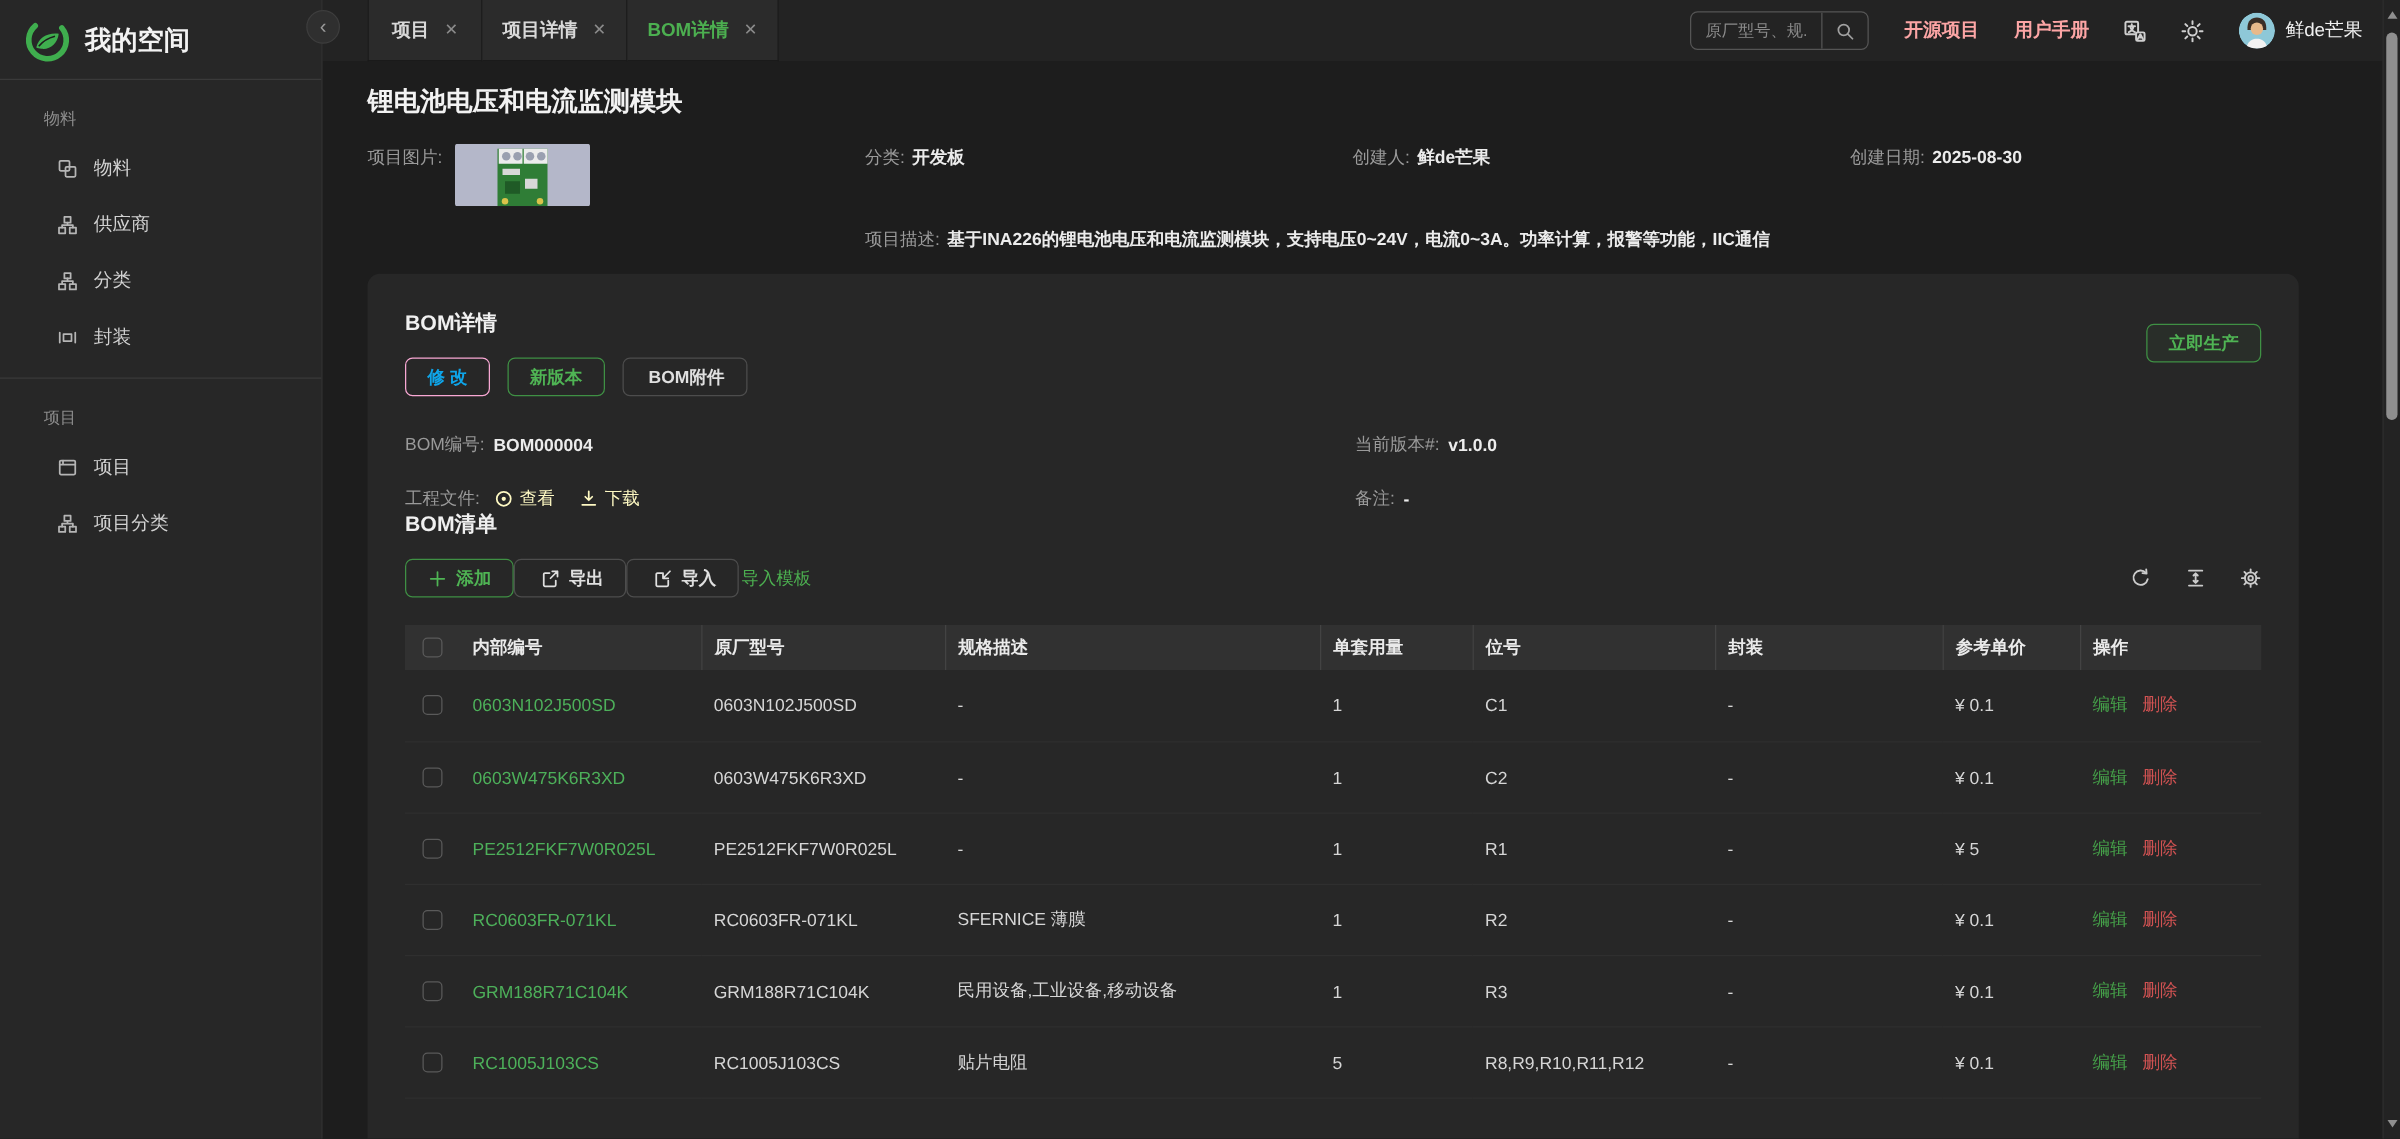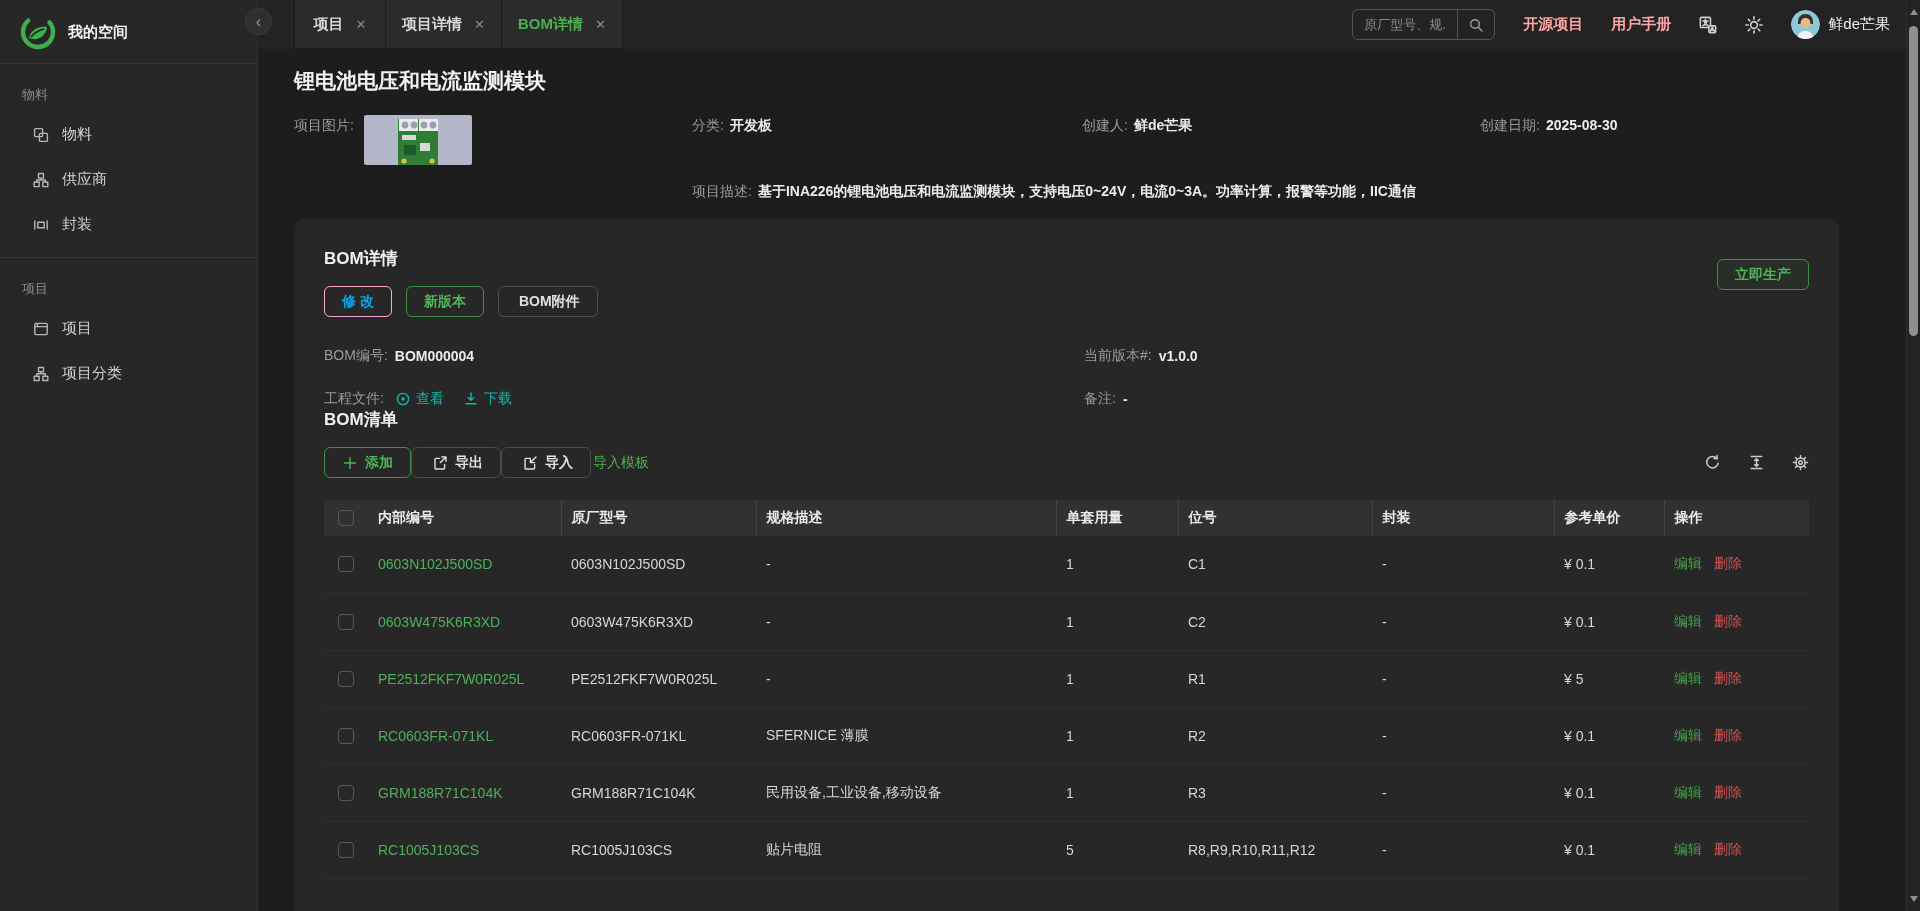--- a/index.html
+++ b/index.html
@@ -11,23 +11,23 @@
     font-size:14px;
     position:relative;
   }
   .ic { display:inline-flex; align-items:center; justify-content:center; }
   .ic svg { width:16px; height:16px; stroke:currentColor; fill:none; stroke-width:1.4; stroke-linecap:round; stroke-linejoin:round; }
 
   
   .sidebar { position:absolute; left:0; top:0; width:258px; height:100%; background:#272727; border-right:1px solid #303030; z-index:2; }
   .logo-row { display:flex; align-items:center; gap:12px; padding:14px 20px 13px 20px; }
   .logo { width:36px; height:36px; }
-  .ws-name { font-size:15px; font-weight:bold; color:#f2f2f2; }
+  .ws-name { font-size:21px; font-weight:bold; color:#f2f2f2; }
   .side-divider { height:1px; background:#3a3a3a; margin:0 0 10px 0; }
-  .side-section { padding:4px 0 10px 0; }
+  .side-section { padding:4px 0 10px 13px; }
   .side-label { color:#8c8c8c; font-size:13px; padding:8px 0 8px 22px; }
   .side-item { display:flex; align-items:center; gap:13px; height:45px; padding-left:33px; color:#d2d2d2; font-size:15px; cursor:pointer; }
   .side-item .ic { color:#b5b5b5; }
 
   .collapse-btn { position:absolute; left:245px; top:8px; width:27px; height:27px; border-radius:50%;
     background:#2f2f2f; border:1px solid #3d3d3d; color:#9a9a9a; z-index:5;
     display:flex; align-items:center; justify-content:center; font-size:16px; line-height:1; cursor:pointer; }
 
   
   .topbar { position:absolute; left:258px; top:0; right:14px; height:49px; background:#232323; display:flex; align-items:stretch; z-index:1; }
@@ -70,21 +70,21 @@
     display:inline-flex; align-items:center; gap:7px; cursor:pointer; white-space:nowrap;
     font-family:"Liberation Sans","DejaVu Sans",sans-serif;font-weight:bold; }
   .btn-gold  { color:#0ea5e9; border:1px solid #f9a8d4; }
   .btn-green { color:#4fb454; border:1px solid #3f9044; }
   .btn-plain { color:#e0e0e0; border:1px solid #4d4d4d;padding-left:20px; }
   .btn-produce { position:absolute; right:30px; top:40px; color:#4fb454; border:1px solid #3f9044; background:rgba(76,175,80,0.05); }
   .field-grid { display:grid; grid-template-columns:760px 1fr; row-gap:25px; margin-top:30px; }
   .field { display:flex; align-items:center; gap:7px; font-size:14px; }
   .field .k { color:#9a9a9a; white-space:nowrap; }
   .field .v { color:#ececec; font-weight:bold; }
-  .glink { color:#14b8a6; display:inline-flex; align-items:center; gap:5px; cursor:pointer; margin-left:4px; }
+  .glink { color:#fef9c3; display:inline-flex; align-items:center; gap:5px; cursor:pointer; margin-left:4px; }
   .glink + .glink { margin-left:12px; }
 
   .list-head { }
   .toolbar { display:flex; align-items:center; gap:0; margin-top:16px; }
   .tpl-link { color:#4caf50; font-size:14px; cursor:pointer; margin-left:2px; }
   .tool-icons { margin-left:auto; display:flex; align-items:center; gap:27px; color:#cbcbcb; }
   .tool-icons .ic { cursor:pointer; }
   .tool-icons .ic svg { width:17px; height:17px; }
 
   
@@ -138,20 +138,31 @@
         <div class="side-item">
           <span class="ic">
             <svg viewBox="0 0 16 16">
               <rect x="5.5" y="1.5" width="5" height="4.6"></rect>
               <rect x="1.2" y="10" width="5" height="4.6"></rect>
               <rect x="9.8" y="10" width="5" height="4.6"></rect>
               <path d="M8 6.1v1.9M3.7 10V8h8.6v2"></path>
             </svg>
           </span>
           <span>供应商</span>
+        </div>
+        <div class="side-item">
+          <span class="ic">
+            <svg viewBox="0 0 16 16">
+              <rect x="5.5" y="1.5" width="5" height="4.2"></rect>
+              <rect x="1.2" y="10.3" width="5" height="4.2"></rect>
+              <rect x="9.8" y="10.3" width="5" height="4.2"></rect>
+              <path d="M8 5.7v2.1M3.7 10.3V7.8h8.6v2.5"></path>
+            </svg>
+          </span>
+          <span>分类</span>
         </div>
         <div class="side-item">
           <span class="ic">
             <svg viewBox="0 0 16 16">
               <path d="M1.8 4v8M14.2 4v8"></path>
               <rect x="4.8" y="5.2" width="6.4" height="5.6"></rect>
             </svg>
           </span>
           <span>封装</span>
         </div>

